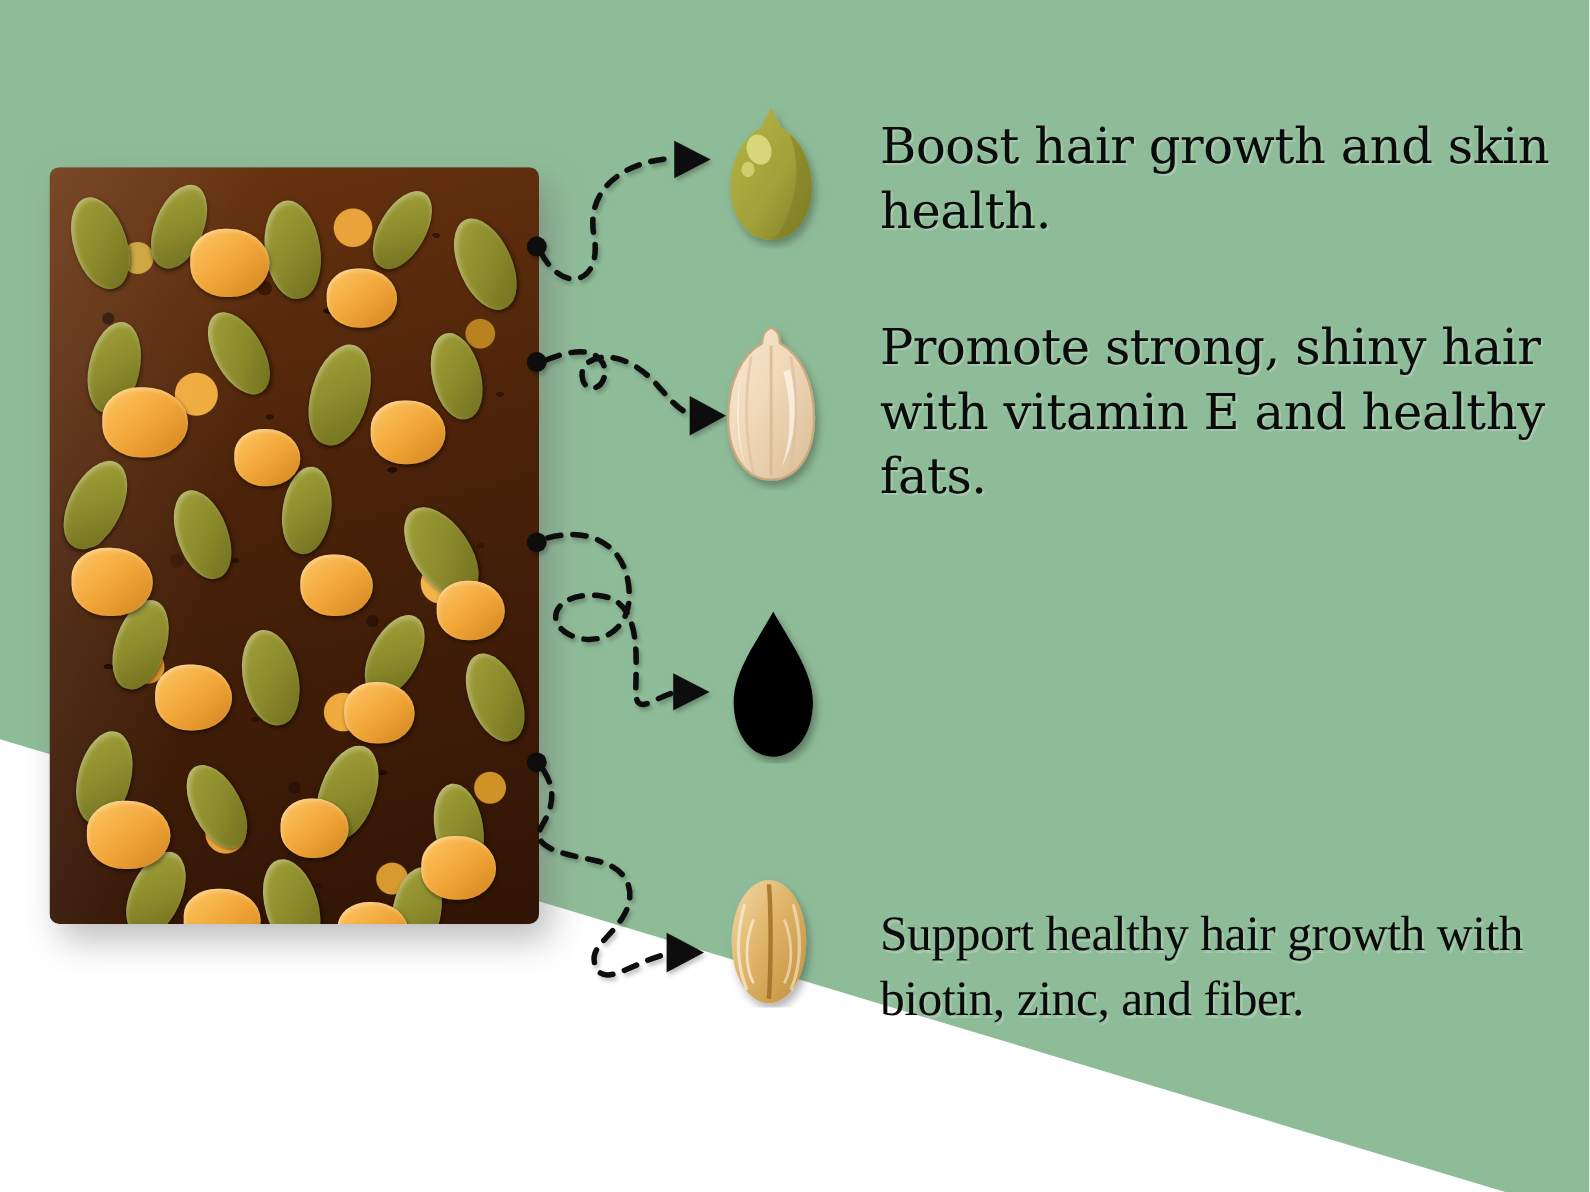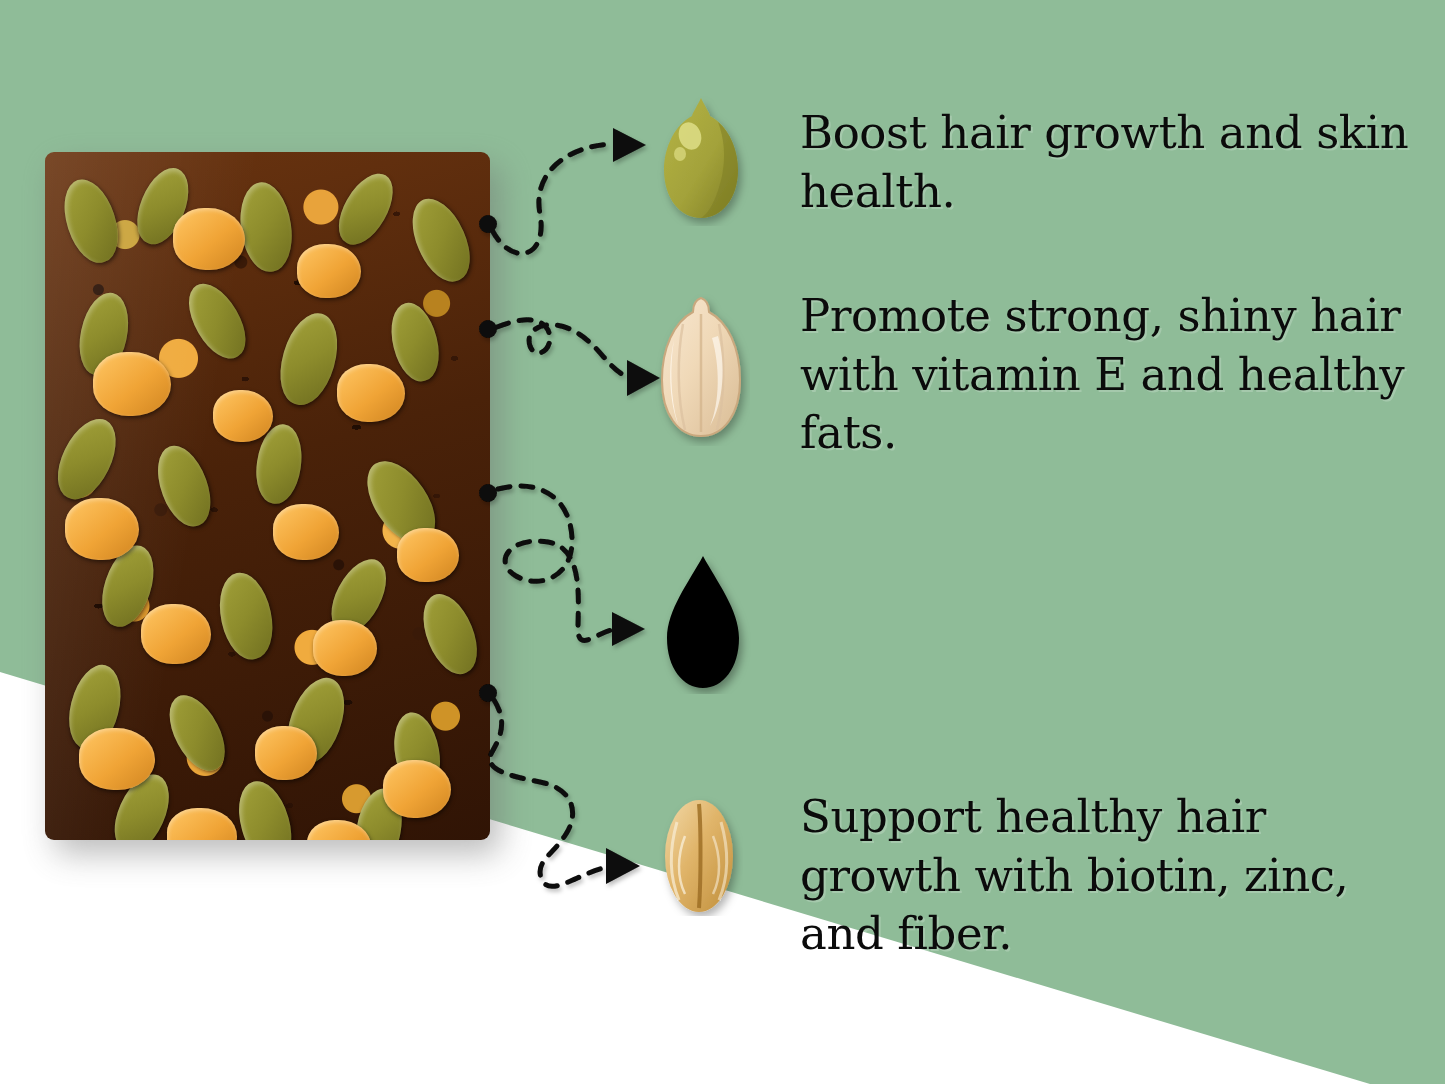--- a/index.html
+++ b/index.html
@@ -144,21 +144,21 @@
     font-weight: 400;
     font-size: 45px;
     line-height: 1.30;
     letter-spacing: -0.4px;
     text-shadow: 2px 2px 0 rgba(255,255,255,.20);
     white-space: pre-line;
   }
   #txt-1 { left: 800px; top: 104px;  width: 640px; }
   #txt-2 { left: 800px; top: 287px;  width: 648px; }
   #txt-3 { left: 800px; top: 524px;  width: 600px; }
-  #txt-4 { left: 800px; top: 788px;  width: 610px; }
+  #txt-4 { left: 800px; top: 820px;  width: 610px; font-family: Liberation Serif, serif; }
 </style>
 </head>
 <body>
 
 <div id="poster">
 
   <div class="bg-white"></div>
   <div class="bg-green"></div>
 
   <div class="bar-wrap">

